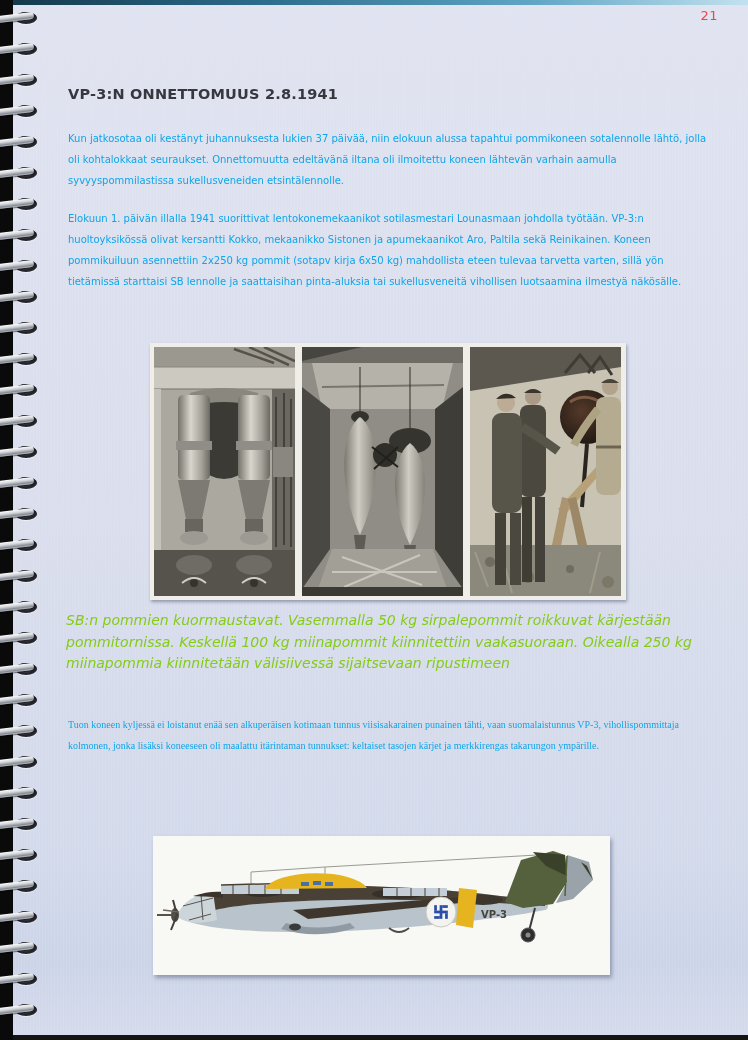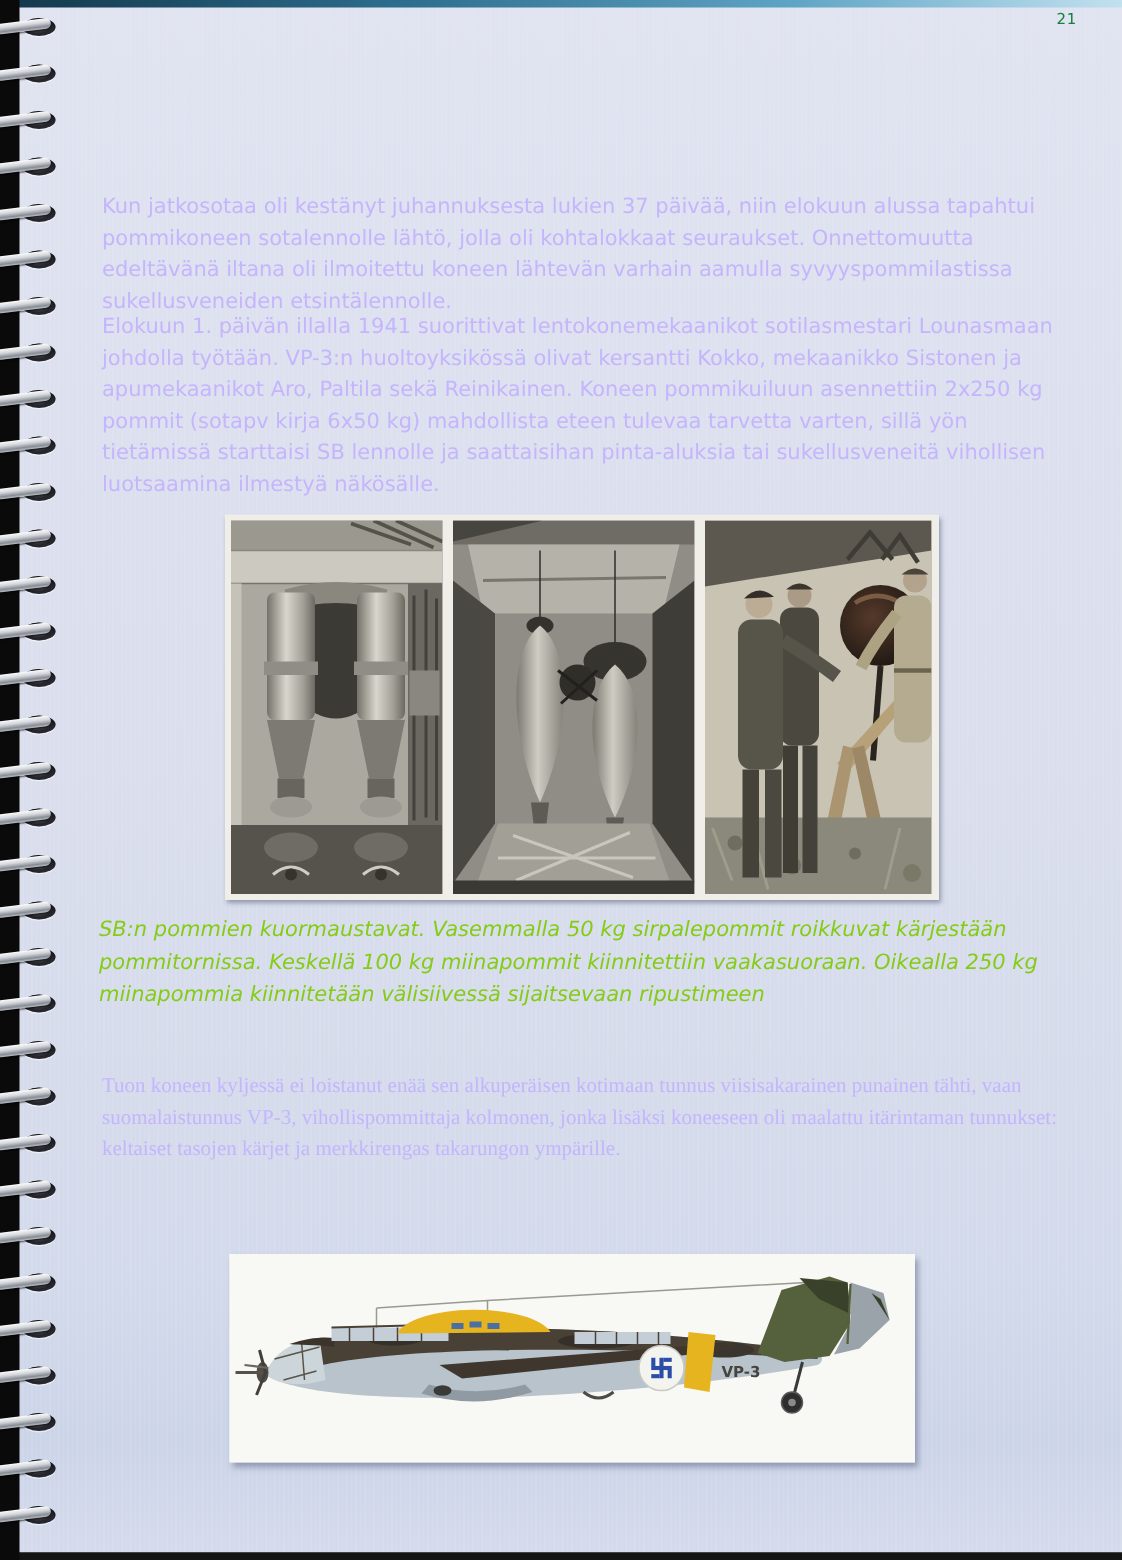--- a/index.html
+++ b/index.html
@@ -14,36 +14,36 @@
   .bottom-edge{position:absolute;left:0;bottom:0;right:0;height:5px;background:#141414;z-index:5;}
   .binding{position:absolute;left:0;top:0;width:60px;height:1040px;z-index:6;}
   .binding-strip{position:absolute;left:0;top:0;width:13px;height:1040px;background:#0a0a0a;}
   .ring{position:absolute;left:0;width:42px;height:15px;}
   .ring .hole{position:absolute;left:15px;top:2px;width:22px;height:12px;border-radius:50%;
          background:radial-gradient(ellipse at 45% 45%,#6b6b74 0%,#24242b 55%,#3c3c46 100%);
          box-shadow:inset 0 1px 2px rgba(0,0,0,.7),0 1px 0 rgba(255,255,255,.5);}
   .ring .wire{position:absolute;left:-3px;top:4px;width:37px;height:7px;border-radius:4px;
          background:linear-gradient(180deg,#fbfbfb 0%,#d2d5da 40%,#878c94 78%,#b9bdc4 100%);
          box-shadow:0 1px 1px rgba(0,0,0,.55);transform:rotate(-7deg);}
-  .page-number{position:absolute;top:8px;right:30px;font-size:10px;color:#15803d;letter-spacing:.5px;z-index:4;}
+  .page-number{position:absolute;top:8px;right:30px;font-size:13px;color:#ef4444;letter-spacing:.5px;z-index:4;}
   .heading{position:absolute;left:68px;top:86px;font-size:14.5px;font-weight:bold;color:#37383f;
          letter-spacing:.2px;z-index:4;}
-  .para{position:absolute;left:68px;width:642px;font-size:14px;line-height:21px;color:#c4b5fd;z-index:4;}
+  .para{position:absolute;left:68px;width:642px;font-size:10px;line-height:21px;color:#0ea5e9;z-index:4;}
   .para-1{top:128px;}
   .para-2{top:208px;}
   .para-3{top:714px;font-family:Liberation Serif, serif;}
   .caption{position:absolute;left:66px;top:610px;width:648px;font-size:14px;line-height:21.5px;
          font-style:italic;color:#84cc16;z-index:4;}
   .photo-strip{position:absolute;left:150px;top:343px;width:476px;height:257px;z-index:4;
          background:#efeee9;display:flex;gap:7px;padding:4px;box-sizing:border-box;
          box-shadow:1px 2px 3px rgba(60,70,100,.45);}
   .photo{height:249px;overflow:hidden;background:#9a978e;}
   .photo svg{display:block;}
   .profile-panel{position:absolute;left:153px;top:836px;width:457px;height:139px;z-index:4;
-         background:#ffffff;box-shadow:2px 3px 4px rgba(90,100,130,.55);}
+         background:#a3a3a3;box-shadow:2px 3px 4px rgba(90,100,130,.55);}
 </style>
 </head>
 <body>
 
 <div class="scan">
 
   <div class="paper"></div>
   <div class="top-edge"></div>
   <div class="bottom-edge"></div>
 
@@ -177,20 +177,21 @@
         <div class="hole"></div>
         <div class="wire"></div>
       </div>
       <div class="ring" style="top: 1002px;">
         <div class="hole"></div>
         <div class="wire"></div>
       </div>
     </div>
 
   <div class="page-number">21</div>
+  <div class="heading">VP-3:N ONNETTOMUUS  2.8.1941</div>
 
   <div class="para para-1">Kun jatkosotaa oli kestänyt juhannuksesta lukien 37 päivää, niin elokuun alussa tapahtui pommikoneen sotalennolle lähtö, jolla oli kohtalokkaat seuraukset. Onnettomuutta edeltävänä iltana oli ilmoitettu koneen lähtevän varhain aamulla syvyyspommilastissa sukellusveneiden etsintälennolle.</div>
   <div class="para para-2">Elokuun 1. päivän illalla 1941 suorittivat lentokonemekaanikot sotilasmestari Lounasmaan johdolla työtään. VP-3:n huoltoyksikössä olivat kersantti Kokko, mekaanikko Sistonen ja apumekaanikot Aro, Paltila sekä Reinikainen. Koneen pommikuiluun asennettiin 2x250 kg pommit (sotapv kirja 6x50 kg)  mahdollista eteen tulevaa tarvetta varten, sillä yön tietämissä starttaisi SB lennolle ja saattaisihan pinta-aluksia tai sukellusveneitä vihollisen luotsaamina ilmestyä näkösälle.</div>
 
   <div class="photo-strip">
 
     <div class="photo" style="width:141px;">
       <svg width="141" height="249" viewBox="0 0 141 249">
         <defs>
           <linearGradient id="bombL" x1="0" y1="0" x2="1" y2="0">

